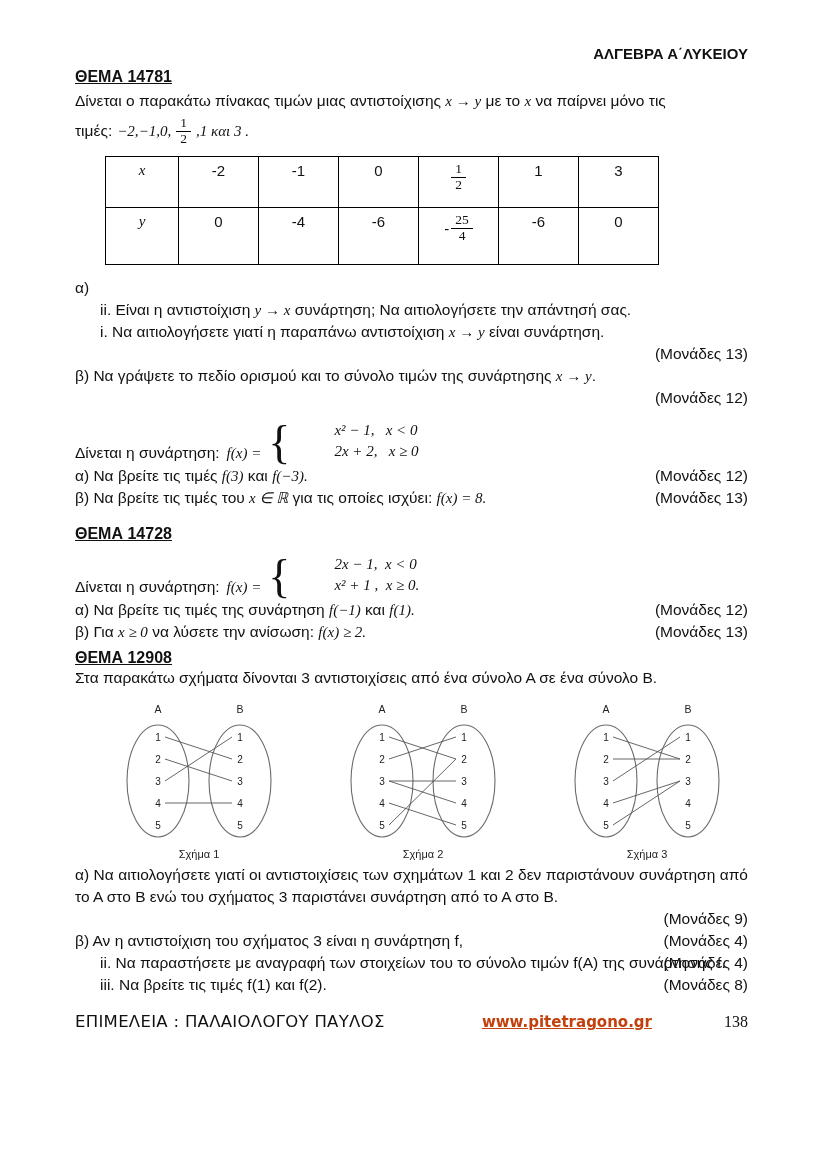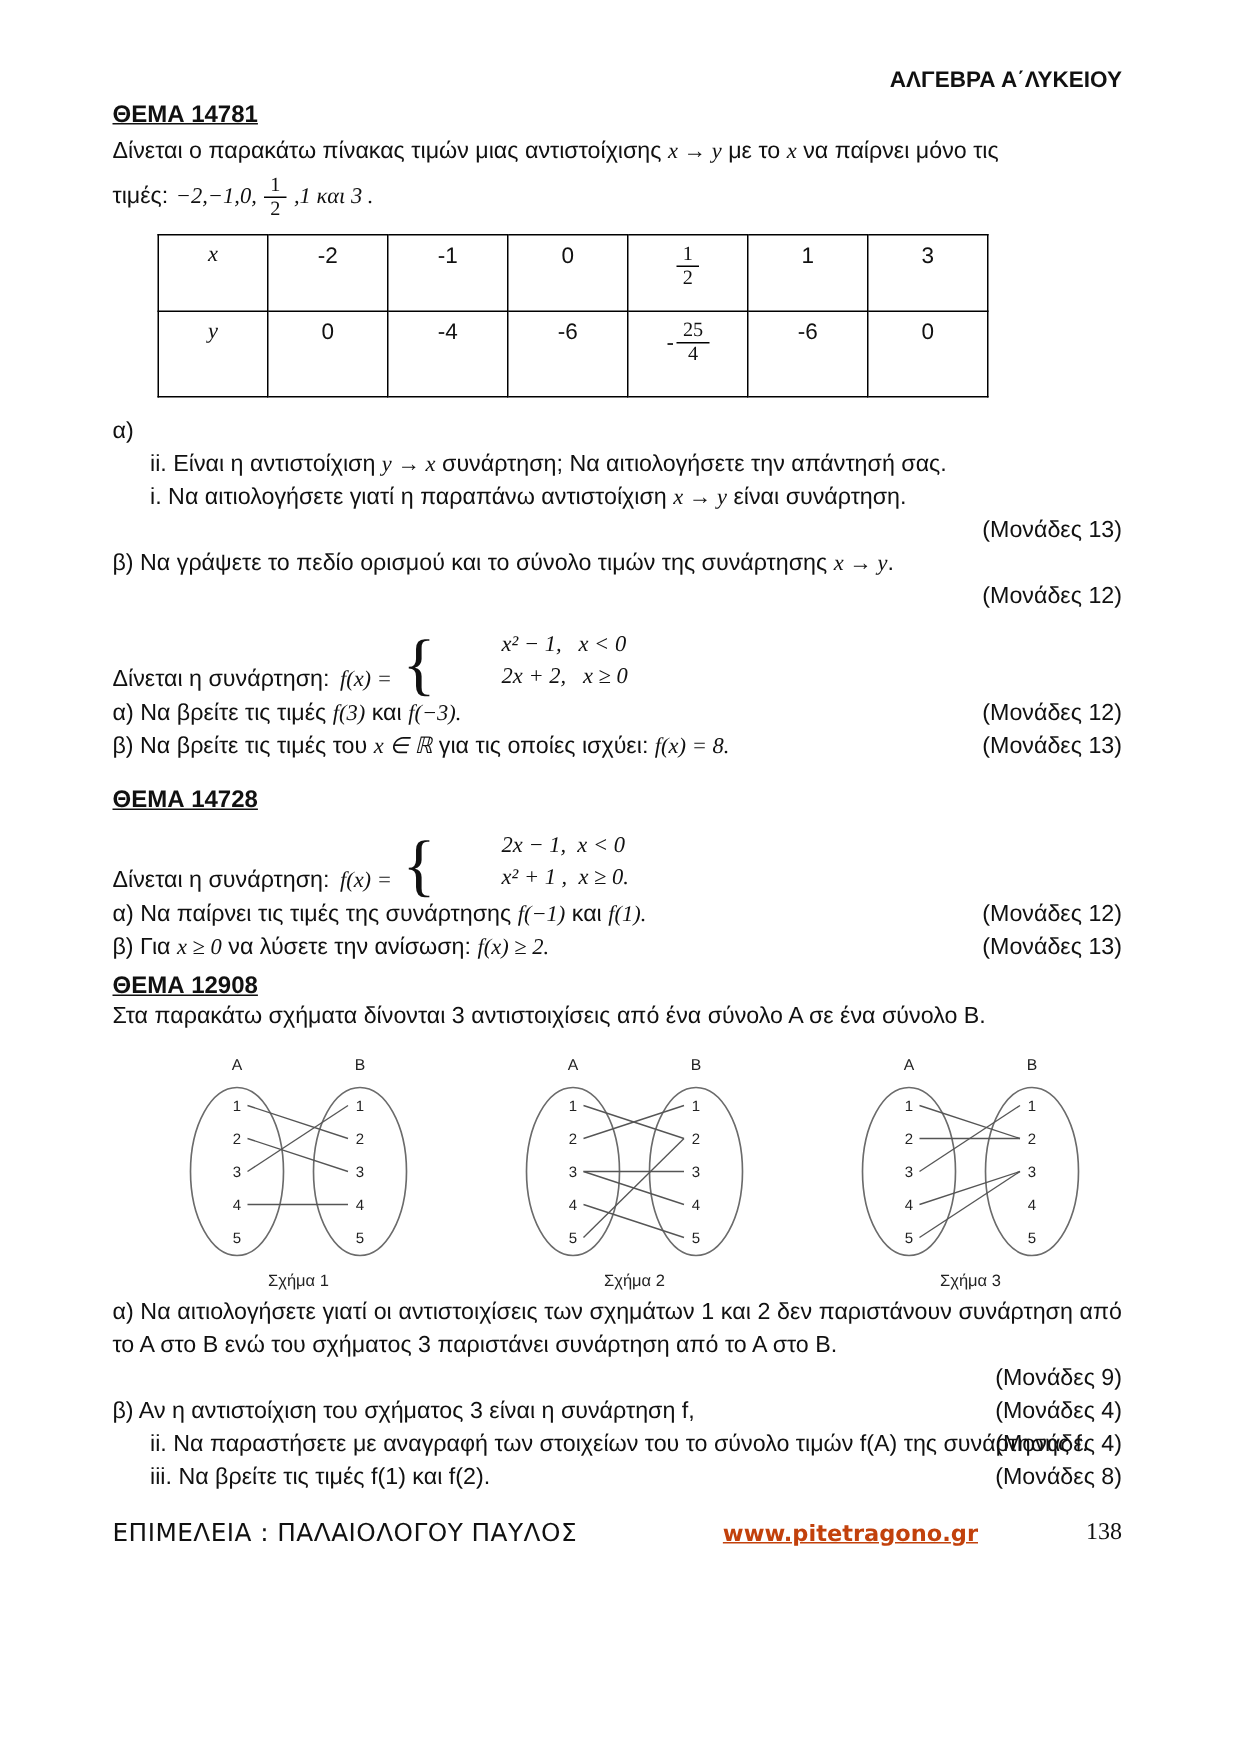--- a/index.html
+++ b/index.html
@@ -160,21 +160,21 @@
   <div class="func-line">
     <span>Δίνεται η συνάρτηση:</span>
     <span class="m">f(x) =</span>
     <span class="brace">{</span>
     <span class="cases">
       <span>2x − 1,  x &lt; 0</span>
       <span>x² + 1 ,  x ≥ 0.</span>
     </span>
   </div>
   <p class="line rel">
-    <span>α) Να παίρνει τις τιμές της συνάρτησης</span>
+    <span>α) Να βρείτε τις τιμές της συνάρτηση</span>
     <span class="m">f(−1)</span>
     <span>και</span>
     <span class="m">f(1).</span>
     <span class="pabs">(Μονάδες 12)</span>
   </p>
   <p class="line rel">
     <span>β) Για</span>
     <span class="m">x ≥ 0</span>
     <span>να λύσετε την ανίσωση:</span>
     <span class="m">f(x) ≥ 2.</span>

